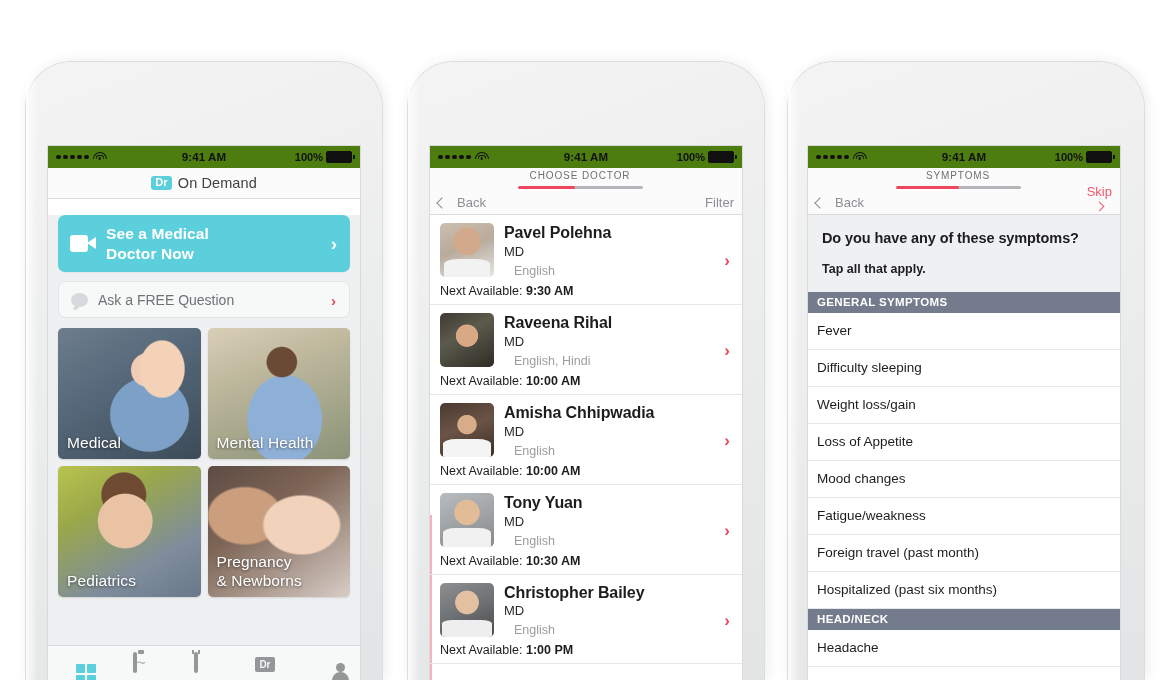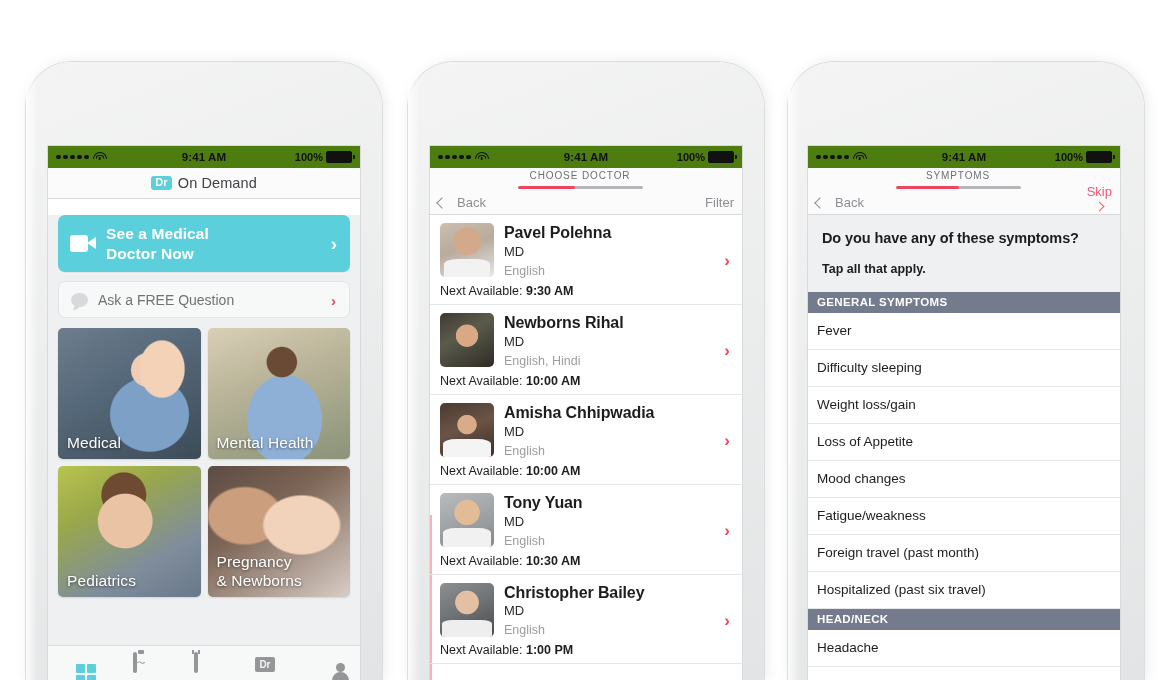--- a/index.html
+++ b/index.html
@@ -162,21 +162,21 @@
   .av3::after{content:"";position:absolute;left:6%;bottom:0;width:88%;height:32%;background:#f4f4f4;border-radius:28% 28% 0 0;}
   .av4{ background:radial-gradient(circle at 50% 36%, #e2bb97 0 28%, rgba(226,187,151,0) 30%),
         linear-gradient(160deg,#b9bcbe 0%,#9fa3a6 50%,#87898c 100%); }
   .av4::after{content:"";position:absolute;left:6%;bottom:0;width:88%;height:34%;background:#f1f1f1;border-radius:26% 26% 0 0;}
   .av5{ background:radial-gradient(circle at 50% 36%, #e3c0a2 0 26%, rgba(227,192,162,0) 28%),
         linear-gradient(155deg,#8d8f91 0%,#6e7173 50%,#48494b 100%); }
   .av5::after{content:"";position:absolute;left:4%;bottom:0;width:92%;height:30%;background:#eeeeee;border-radius:22% 22% 0 0;}
   .doc-meta{ flex:1; min-width:0; padding-top:1px;}
   .doc-name{ font-size:16px; font-weight:bold; color:#1d1d1f; line-height:1.18; letter-spacing:-.1px;}
   .doc-deg{ font-size:13px; color:#2b2b2d; margin-top:1px;}
-  .doc-lang{ font-size:12.5px; color:#9b9da0; margin-top:5px;}
+  .doc-lang{ font-size:12.5px; color:#9b9da0; margin-top:5px;margin-left:10px;}
   .doc-arrow{ position:absolute; right:12px; top:37px; color:#f0455f; font-size:17px; font-weight:bold; line-height:1;}
   .doc-next{ font-size:12.5px; color:#1d1d1f; margin-top:6px; }
   .doc-next b{ font-weight:bold; }
   .scroll-strip{ position:absolute; left:0; width:2px; background:#f7b2c0; }
 
   
   .sym-wrap{ background:#fff; height:100%; }
   .sym-head{ background:#eef0f1; padding:15px 14px 16px; }
   .sym-q{ font-size:14.5px; font-weight:bold; color:#1d1d1f; letter-spacing:-.1px;}
   .sym-sub{ font-size:12.5px; font-weight:bold; color:#1d1d1f; margin-top:16px;}
@@ -346,21 +346,21 @@
           <div class="doc-next">
             <span>Next Available:</span>
             <b>9:30 AM</b>
           </div>
         </div>
 
         <div class="doc-row">
           <div class="doc-top">
             <div class="avatar av2"></div>
             <div class="doc-meta">
-              <div class="doc-name">Newborns Rihal</div>
+              <div class="doc-name">Raveena Rihal</div>
               <div class="doc-deg">MD</div>
               <div class="doc-lang">English, Hindi</div>
             </div>
           </div>
           <div class="doc-arrow">›</div>
           <div class="doc-next">
             <span>Next Available:</span>
             <b>10:00 AM</b>
           </div>
         </div>
@@ -466,21 +466,21 @@
         </div>
 
         <div class="sec-head">GENERAL SYMPTOMS</div>
         <div class="sym-item">Fever</div>
         <div class="sym-item">Difficulty sleeping</div>
         <div class="sym-item">Weight loss/gain</div>
         <div class="sym-item">Loss of Appetite</div>
         <div class="sym-item">Mood changes</div>
         <div class="sym-item">Fatigue/weakness</div>
         <div class="sym-item">Foreign travel (past month)</div>
-        <div class="sym-item">Hospitalized (past six travel)</div>
+        <div class="sym-item">Hospitalized (past six months)</div>
 
         <div class="sec-head">HEAD/NECK</div>
         <div class="sym-item">Headache</div>
       </div>
     </div>
   </div>
 
 </div>
 
 </body></html>

